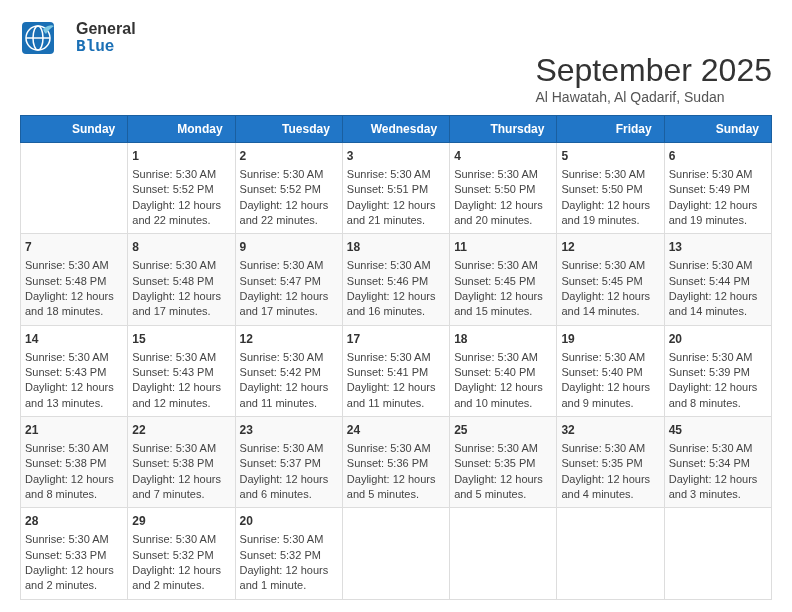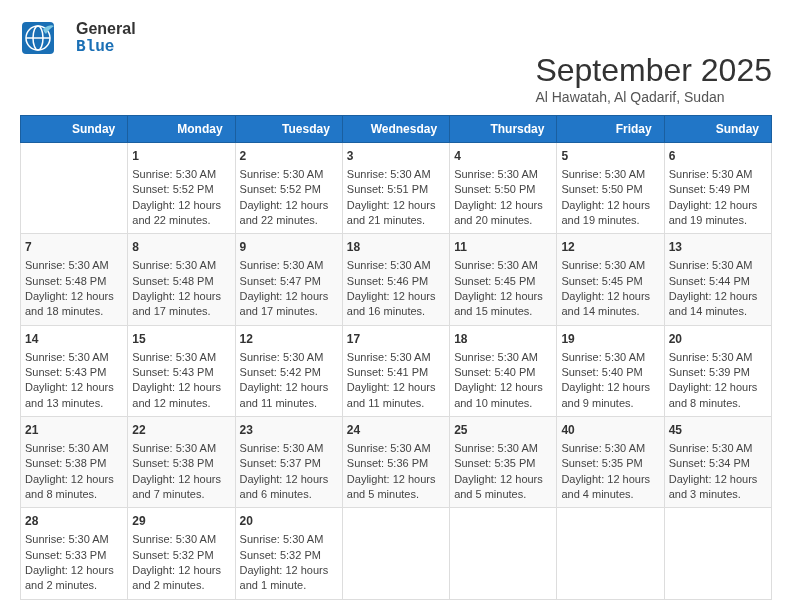--- a/index.html
+++ b/index.html
@@ -289,21 +289,21 @@
 and 5 minutes.</div>
         </td>
         <td>
           <span class="day-num">25</span>
           <div class="cell-content" style="white-space: pre-line;">Sunrise: 5:30 AM
 Sunset: 5:35 PM
 Daylight: 12 hours
 and 5 minutes.</div>
         </td>
         <td>
-          <span class="day-num">40</span>
+          <span class="day-num">32</span>
           <div class="cell-content" style="white-space: pre-line;">Sunrise: 5:30 AM
 Sunset: 5:35 PM
 Daylight: 12 hours
 and 4 minutes.</div>
         </td>
         <td>
           <span class="day-num">45</span>
           <div class="cell-content" style="white-space: pre-line;">Sunrise: 5:30 AM
 Sunset: 5:34 PM
 Daylight: 12 hours

